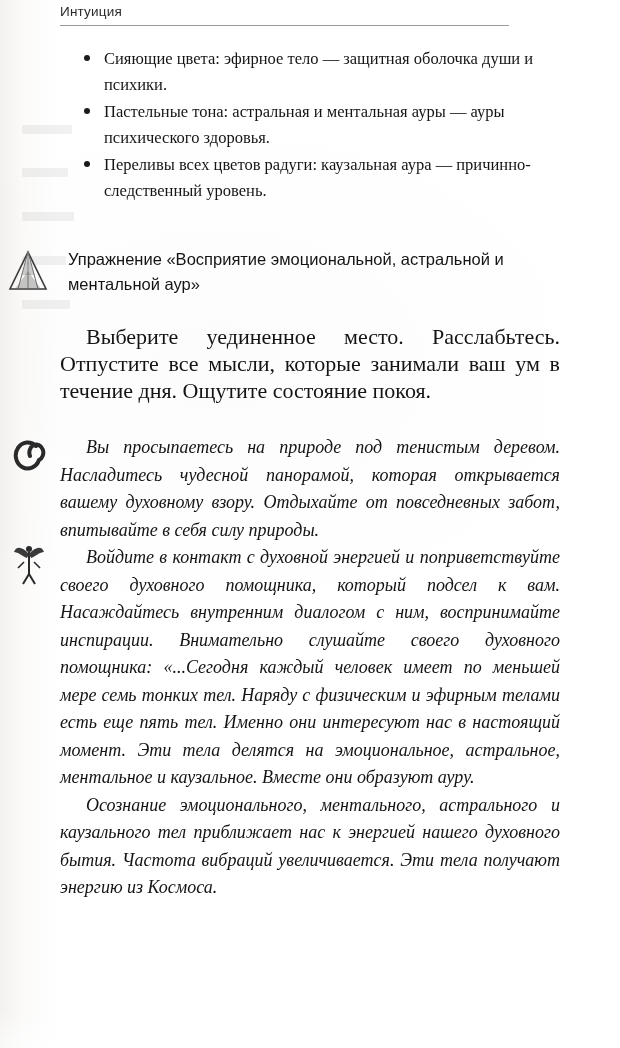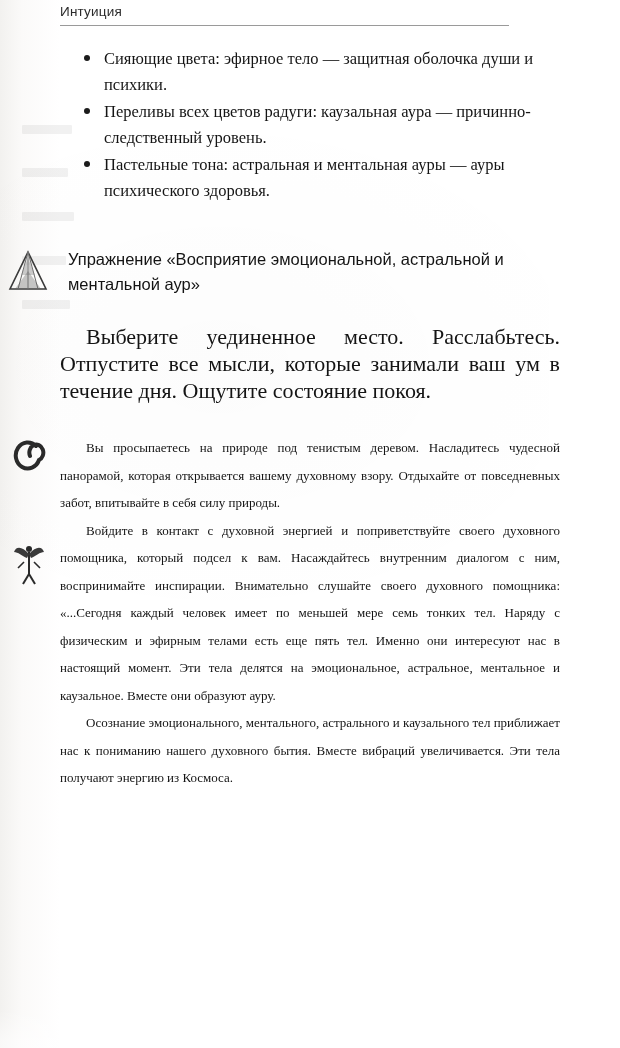--- a/index.html
+++ b/index.html
@@ -136,21 +136,22 @@
     text-indent: 26px;
     color: #141414;
   }
 
   .italic-section {
     position: relative;
     margin-top: 30px;
   }
   p.ital {
     margin: 0;
-    font-size: 13px;
+    font-style: italic;
+    font-size: 18px;
     line-height: 27.5px;
     text-align: justify;
     text-indent: 26px;
     color: #141414;
     font-family: "Liberation Serif", serif;
   }
   p.ital.first { text-indent: 26px; }
 
   .blur-bottom {
     position: absolute;
@@ -179,25 +180,25 @@
   <div class="content">
 
 
     <ul class="bullets">
       <li>
         <span class="dot"></span>
         <span>Сияющие цвета: эфирное тело — защитная оболочка души и психики.</span>
       </li>
       <li>
         <span class="dot"></span>
-        <span>Переливы всех цветов радуги: каузальная аура — причинно-следственный уровень.</span>
+        <span>Пастельные тона: астральная и ментальная ауры — ауры психического здоровья.</span>
       </li>
       <li>
         <span class="dot"></span>
-        <span>Пастельные тона: астральная и ментальная ауры — ауры психического здоровья.</span>
+        <span>Переливы всех цветов радуги: каузальная аура — причинно-следственный уровень.</span>
       </li>
     </ul>
 
     <div class="exercise-block">
       <span class="icon-pyramid">
         <svg width="40" height="44" viewBox="0 0 40 44">
           <polygon points="20,3 38,40 2,40" fill="none" stroke="#3a3a3a" stroke-width="1.6"></polygon>
           <polygon points="20,3 30,40 10,40" fill="none" stroke="#6a6a6a" stroke-width="1"></polygon>
           <line x1="20" y1="3" x2="20" y2="40" stroke="#7a7a7a" stroke-width="1"></line>
           <polygon points="20,9 27,26 13,26" fill="#8d8d8d" opacity="0.45"></polygon>
@@ -224,19 +225,19 @@
           <path d="M17 14 C10 6 4 6 2 12 C6 12 10 16 15 18 Z" fill="#3a3a3a"></path>
           <path d="M17 14 C24 6 30 6 32 12 C28 12 24 16 19 18 Z" fill="#3a3a3a"></path>
           <path d="M17 34 L11 44" stroke="#2a2a2a" stroke-width="2"></path>
           <path d="M17 34 L23 44" stroke="#2a2a2a" stroke-width="2"></path>
           <path d="M12 22 L6 28" stroke="#2a2a2a" stroke-width="1.6"></path>
           <path d="M22 22 L28 28" stroke="#2a2a2a" stroke-width="1.6"></path>
         </svg>
       </span>
       <p class="ital">Войдите в контакт с духовной энергией и поприветствуйте своего духовного помощника, который подсел к вам. Насаждайтесь внутренним диалогом с ним, воспринимайте инспирации. Внимательно слушайте своего духовного помощника: «...Сегодня каждый человек имеет по меньшей мере семь тонких тел. Наряду с физическим и эфирным телами есть еще пять тел. Именно они интересуют нас в настоящий момент. Эти тела делятся на эмоциональное, астральное, ментальное и каузальное. Вместе они образуют ауру.</p>
 
-      <p class="ital">Осознание эмоционального, ментального, астрального и каузального тел приближает нас к пониманию нашего духовного бытия. Вместе вибраций увеличивается. Эти тела получают энергию из Космоса.</p>
+      <p class="ital">Осознание эмоционального, ментального, астрального и каузального тел приближает нас к энергией нашего духовного бытия. Частота вибраций увеличивается. Эти тела получают энергию из Космоса.</p>
     </div>
 
   </div>
 
   <div class="blur-bottom"></div>
 </div>
 
 </body></html>

